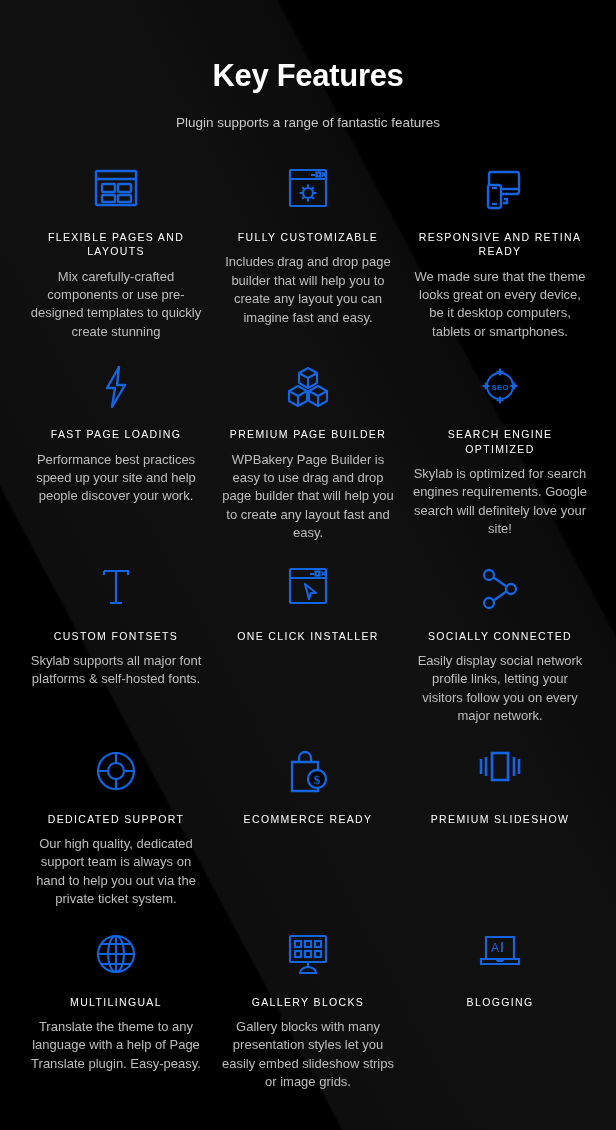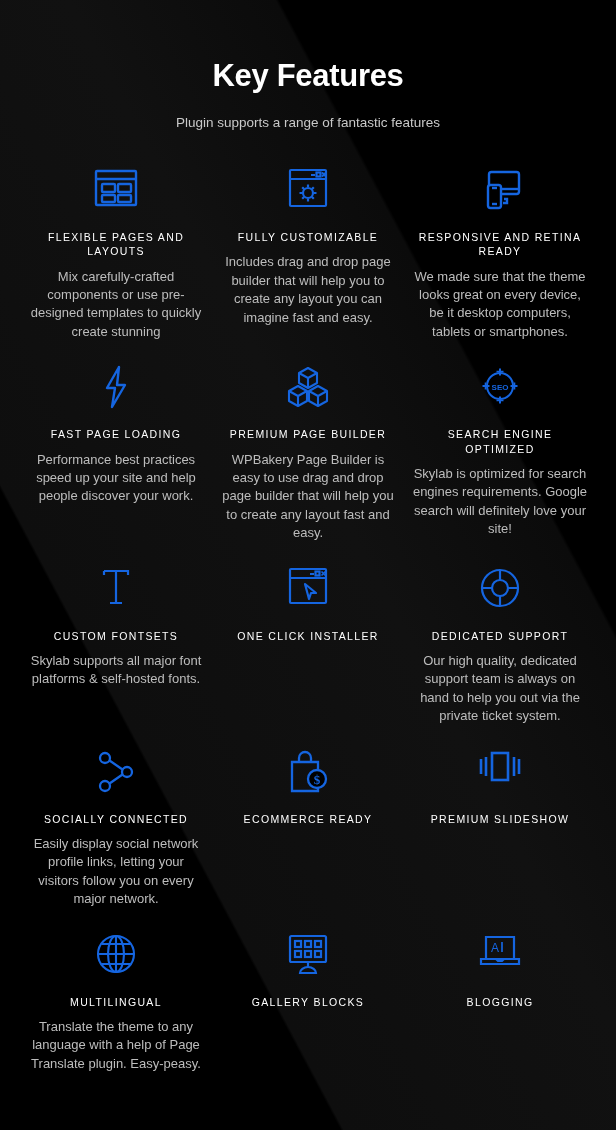--- a/index.html
+++ b/index.html
@@ -208,42 +208,42 @@
       <rect x="2" y="2" width="36" height="34" rx="1"></rect>
       <line x1="2" y1="11" x2="38" y2="11"></line>
       <line x1="22" y1="7" x2="26" y2="7" stroke-width="2"></line>
       <rect x="27.5" y="4.5" width="4" height="4"></rect>
       <path d="M33.5 4.5 l4 4 M37.5 4.5 l-4 4" stroke-width="1.7"></path>
       <path d="M17 17 l11 9 h-5 l-2 6 z" stroke-linejoin="round"></path>
     </svg>
         </div>
         <div class="feature-title">ONE CLICK INSTALLER</div>
       </div>
-      <div class="feature row-2">
-        <div class="feature-icon">
-          <svg width="42" height="42" viewBox="0 0 42 42" fill="none" stroke="#1565e0" stroke-width="2.2">
-      <circle cx="21" cy="21" r="18"></circle>
-      <circle cx="21" cy="21" r="8"></circle>
-      <path d="M21 3 v10 M21 29 v10 M3 21 h10 M29 21 h10"></path>
-    </svg>
-        </div>
-        <div class="feature-title">DEDICATED SUPPORT</div>
-        <div class="feature-desc">Our high quality, dedicated support team is always on hand to help you out via the private ticket system.</div>
-      </div>
       <div class="feature row-3">
         <div class="feature-icon">
           <svg width="44" height="44" viewBox="0 0 44 44" fill="none" stroke="#1565e0" stroke-width="2.3">
       <circle cx="11" cy="8" r="5"></circle>
       <circle cx="11" cy="36" r="5"></circle>
       <circle cx="33" cy="22" r="5"></circle>
       <path d="M15.5 10.5 L28.5 19.5 M15.5 33.5 L28.5 24.5"></path>
     </svg>
         </div>
         <div class="feature-title">SOCIALLY CONNECTED</div>
         <div class="feature-desc">Easily display social network profile links, letting your visitors follow you on every major network.</div>
+      </div>
+      <div class="feature row-2">
+        <div class="feature-icon">
+          <svg width="42" height="42" viewBox="0 0 42 42" fill="none" stroke="#1565e0" stroke-width="2.2">
+      <circle cx="21" cy="21" r="18"></circle>
+      <circle cx="21" cy="21" r="8"></circle>
+      <path d="M21 3 v10 M21 29 v10 M3 21 h10 M29 21 h10"></path>
+    </svg>
+        </div>
+        <div class="feature-title">DEDICATED SUPPORT</div>
+        <div class="feature-desc">Our high quality, dedicated support team is always on hand to help you out via the private ticket system.</div>
       </div>
       <div class="feature row-3">
         <div class="feature-icon">
           <svg width="42" height="44" viewBox="0 0 42 44" fill="none" stroke="#1565e0" stroke-width="2.3">
       <path d="M5 12 h26 v29 H5 z"></path>
       <path d="M12 12 V8 a6 6 0 0 1 12 0 v4" stroke-width="2.3"></path>
       <circle cx="30" cy="29" r="9" fill="#000"></circle>
       <text x="30" y="33.5" font-family="Liberation Serif, serif" font-size="13" font-weight="bold" fill="#1565e0" stroke="none" text-anchor="middle">$</text>
     </svg>
         </div>
@@ -282,20 +282,21 @@
       <rect x="19" y="8" width="6" height="6"></rect>
       <rect x="29" y="8" width="6" height="6"></rect>
       <rect x="9" y="18" width="6" height="6"></rect>
       <rect x="19" y="18" width="6" height="6"></rect>
       <rect x="29" y="18" width="6" height="6"></rect>
       <line x1="22" y1="29" x2="22" y2="34"></line>
       <path d="M14 40 a8 6 0 0 1 16 0 z"></path>
     </svg>
         </div>
         <div class="feature-title">GALLERY BLOCKS</div>
+        <div class="feature-desc">Gallery blocks with many presentation styles let you easily embed slideshow strips or image grids.</div>
       </div>
       <div class="feature row-4">
         <div class="feature-icon">
           <svg width="44" height="38" viewBox="0 0 44 38" fill="none" stroke="#1565e0" stroke-width="2.2">
       <path d="M8 4 h28 v22 H8 z"></path>
       <path d="M3 26 h38 v5 H3 z"></path>
       <path d="M18 26 l2 2 h4 l2 -2"></path>
       <text x="17" y="19" font-family="Liberation Sans, sans-serif" font-size="12" fill="#1565e0" stroke="none" text-anchor="middle">A</text>
       <line x1="24" y1="9" x2="24" y2="19" stroke-width="1.7"></line>
     </svg>

